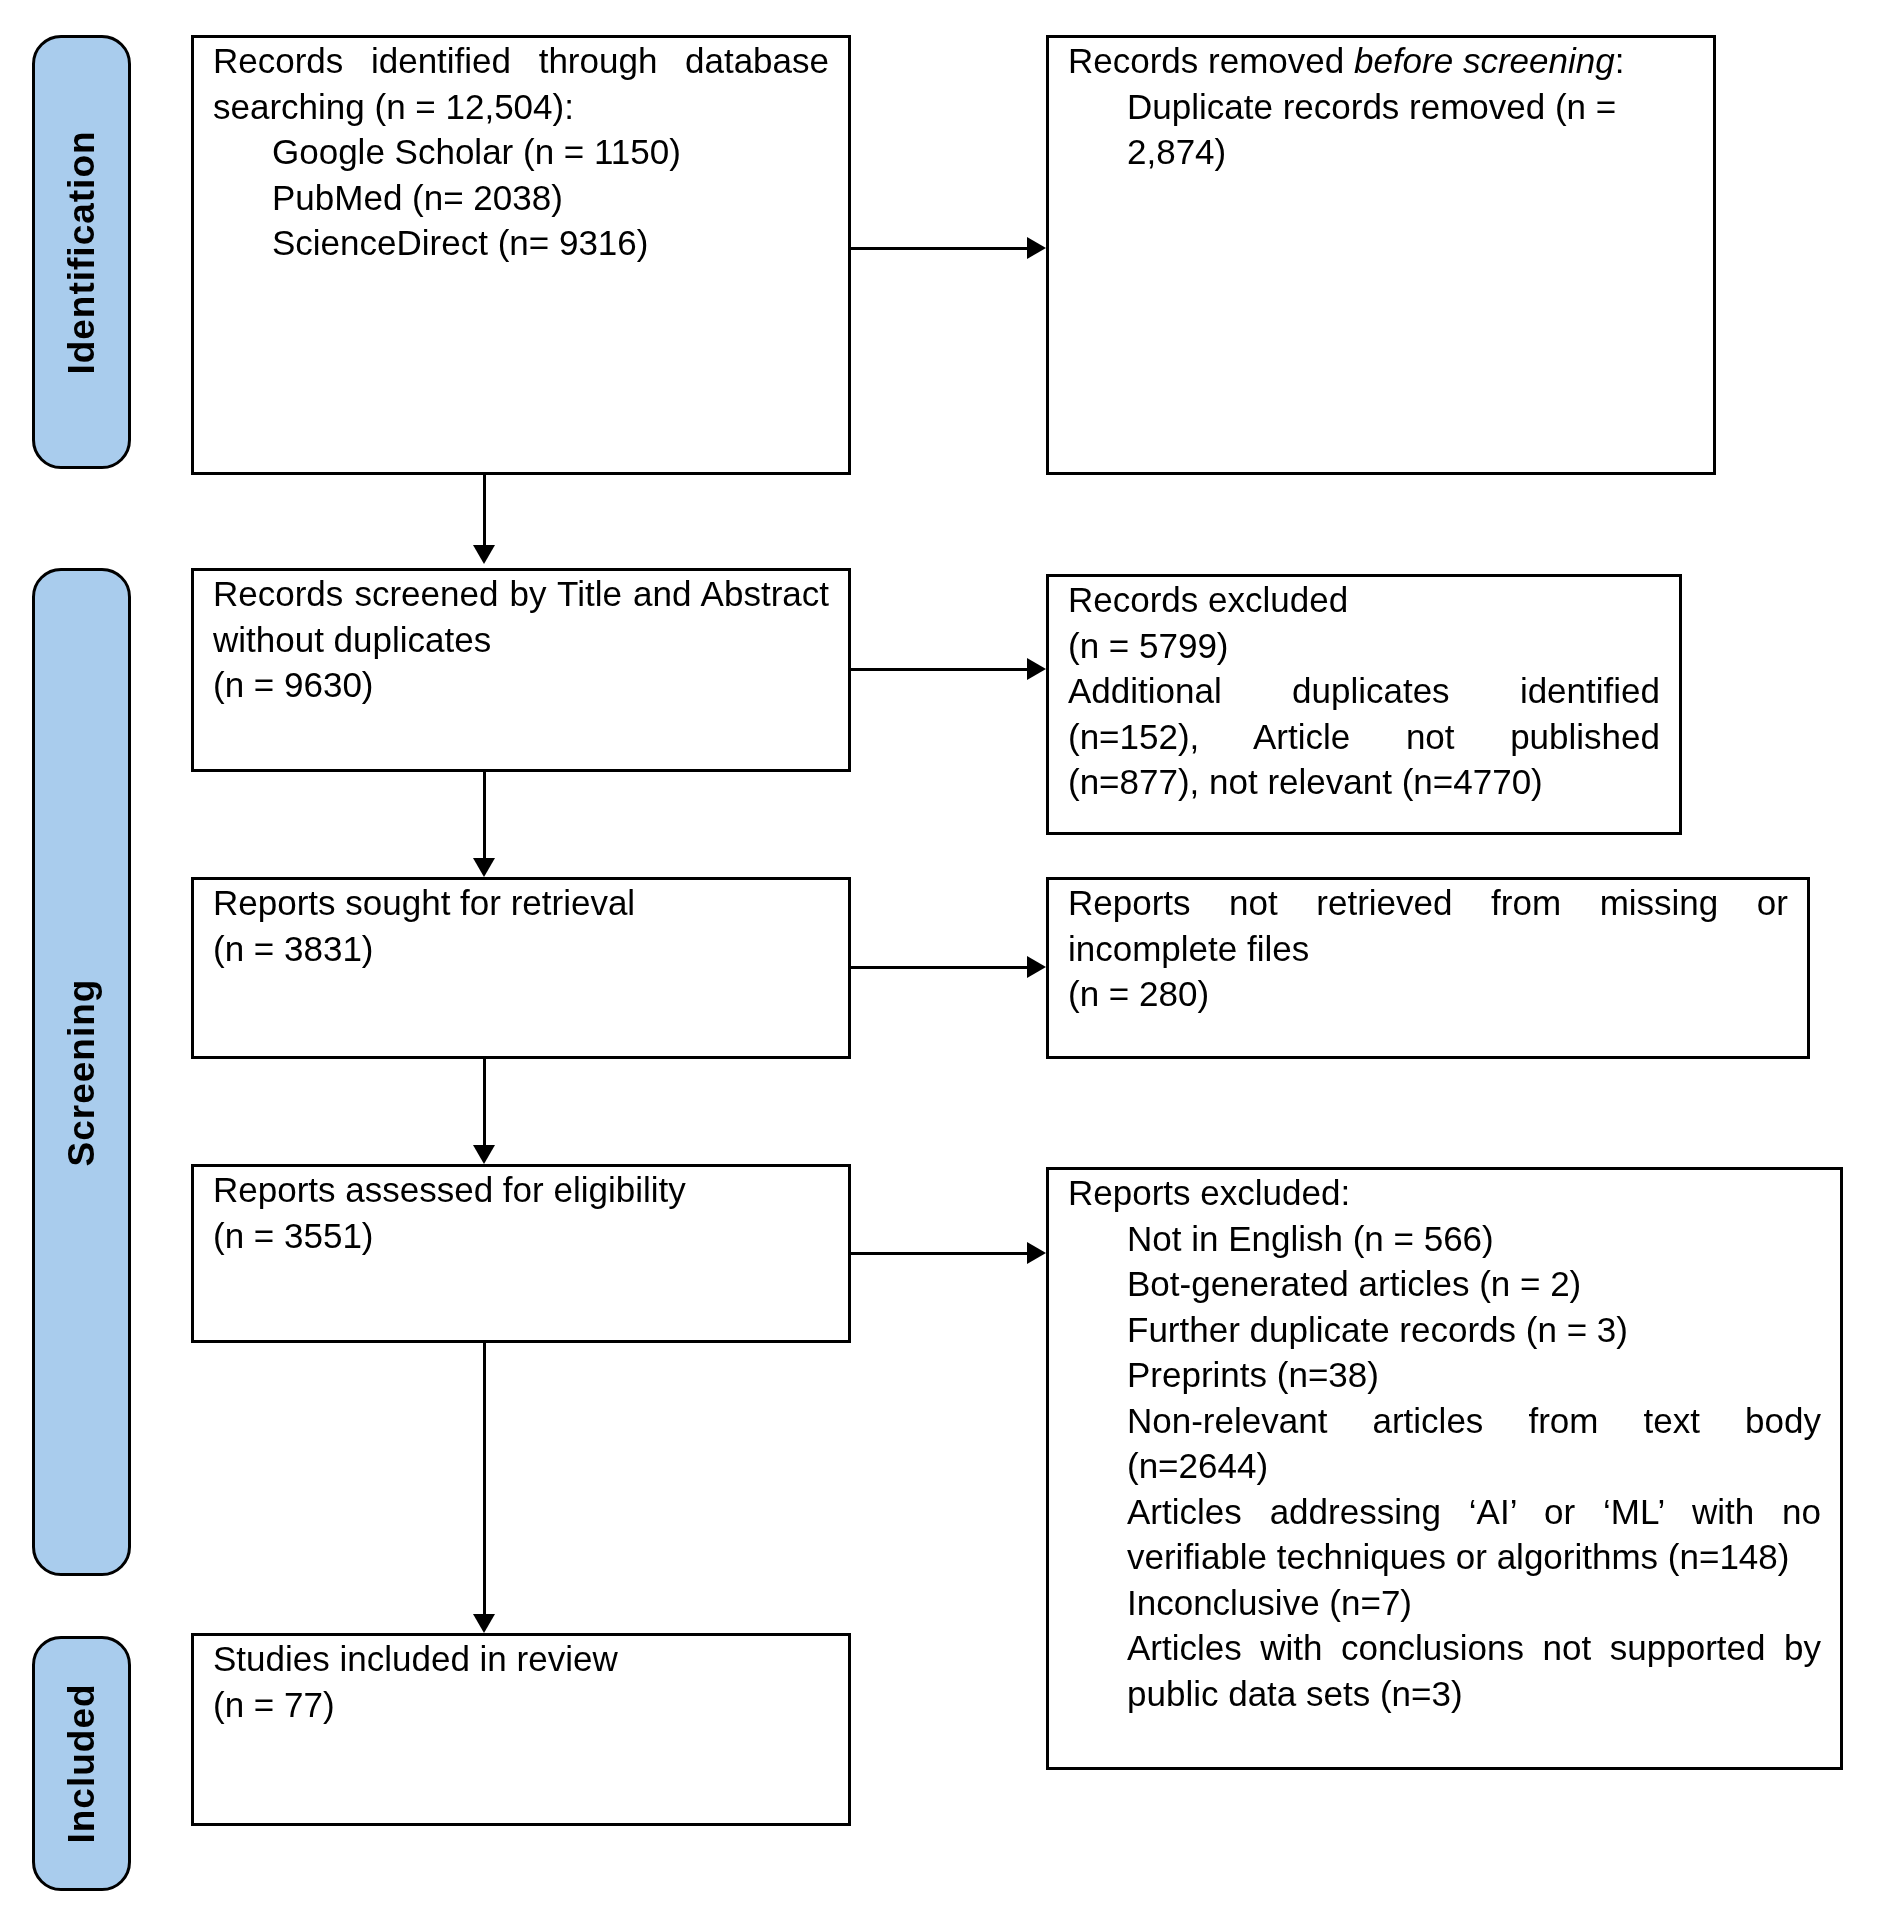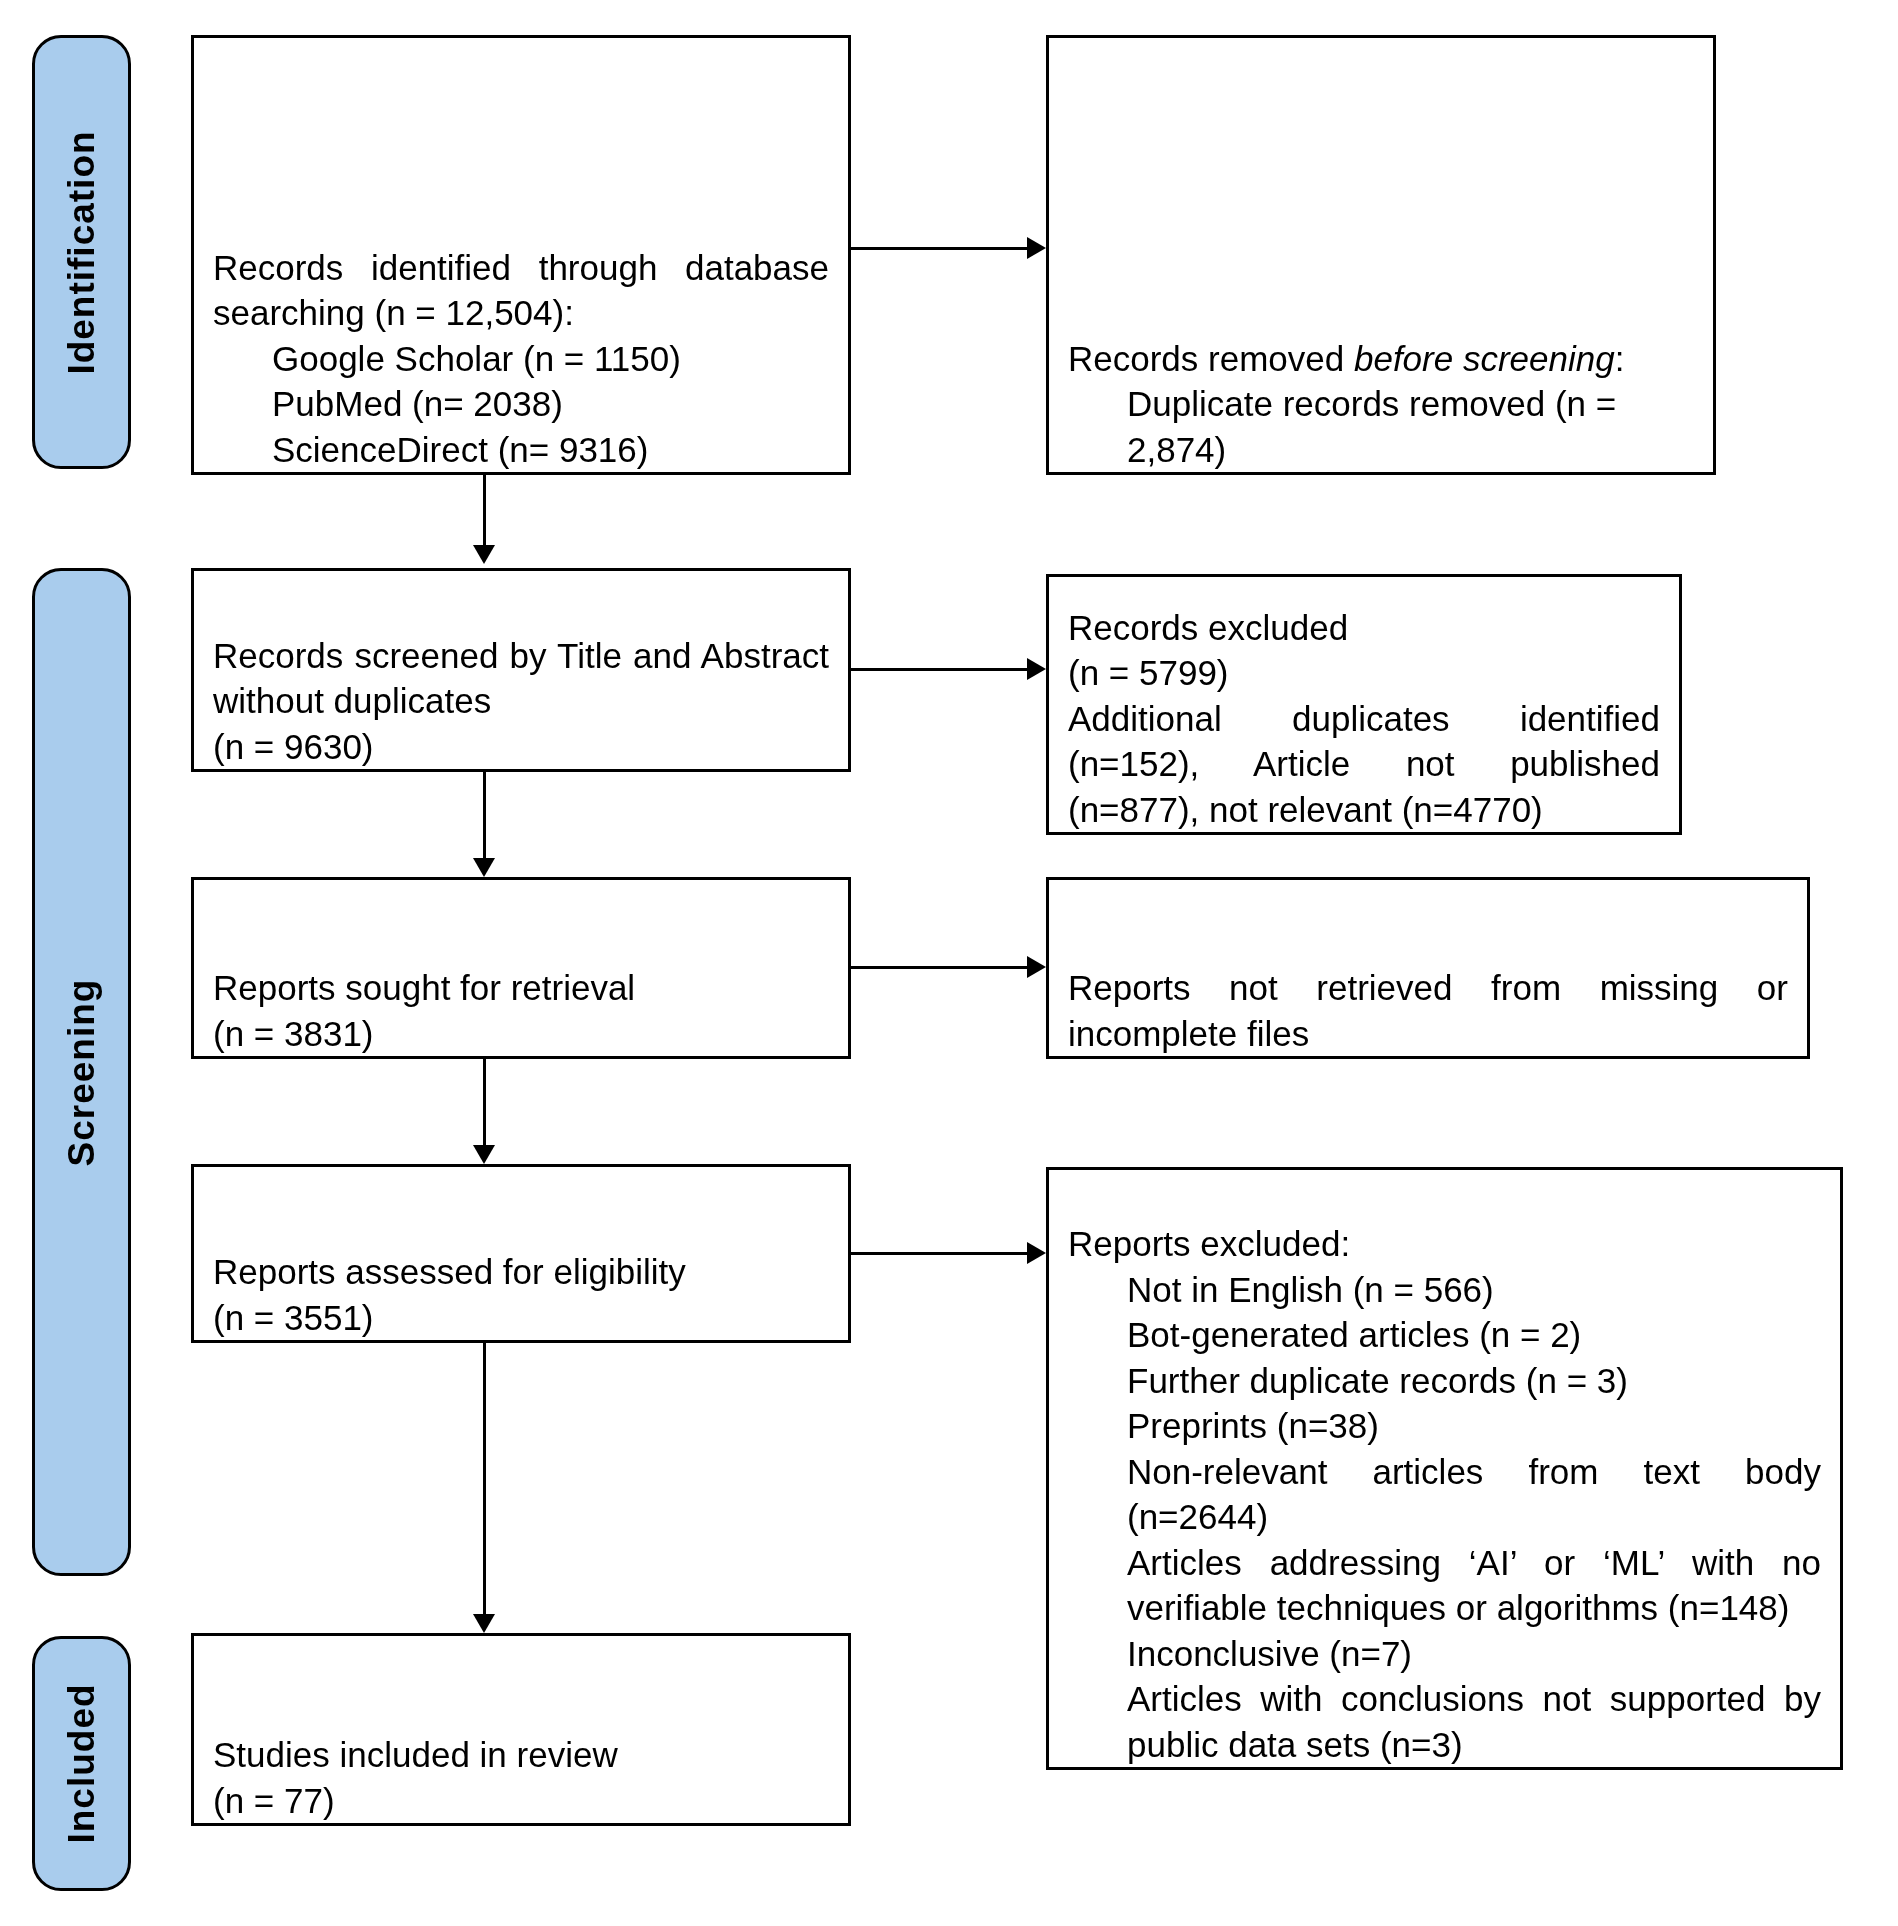--- a/index.html
+++ b/index.html
@@ -36,21 +36,21 @@
   }
 
   
   .box{
     position:absolute;
     background:#ffffff;
     border:3.2px solid #000000;
     box-sizing:border-box;
     display:flex;
     flex-direction:column;
-    justify-content:flex-end;
+    justify-content:flex-start;
   }
   .box-inner{
     padding:0 19px;
     font-size:35px;
     line-height:1.30;
     color:#000;
   }
   .just{ text-align:justify; text-align-last:left; }
   .indent{ padding-left:59px; text-indent:0px; }
   .hang{ padding-left:59px; text-indent:0px; }
@@ -155,20 +155,21 @@
   <div class="box" style="left:191px; top:877px; width:660px; height:182px;">
     <div class="box-inner">
       <div>Reports sought for retrieval</div>
       <div>(n = 3831)</div>
     </div>
   </div>
 
   <div class="box" style="left:1046px; top:877px; width:764px; height:182px;">
     <div class="box-inner">
       <div class="just">Reports not retrieved from missing or incomplete files</div>
+      <div>(n = 280)</div>
     </div>
   </div>
 
   <div class="arrow-h" style="left:851px; top:955px; width:195px; height:25.5px;">
     <div class="shaft"></div>
     <div class="head"></div>
   </div>
 
   <div class="arrow-v" style="left:472px; top:1059px; width:25.5px; height:105px;">
     <div class="shaft"></div>

